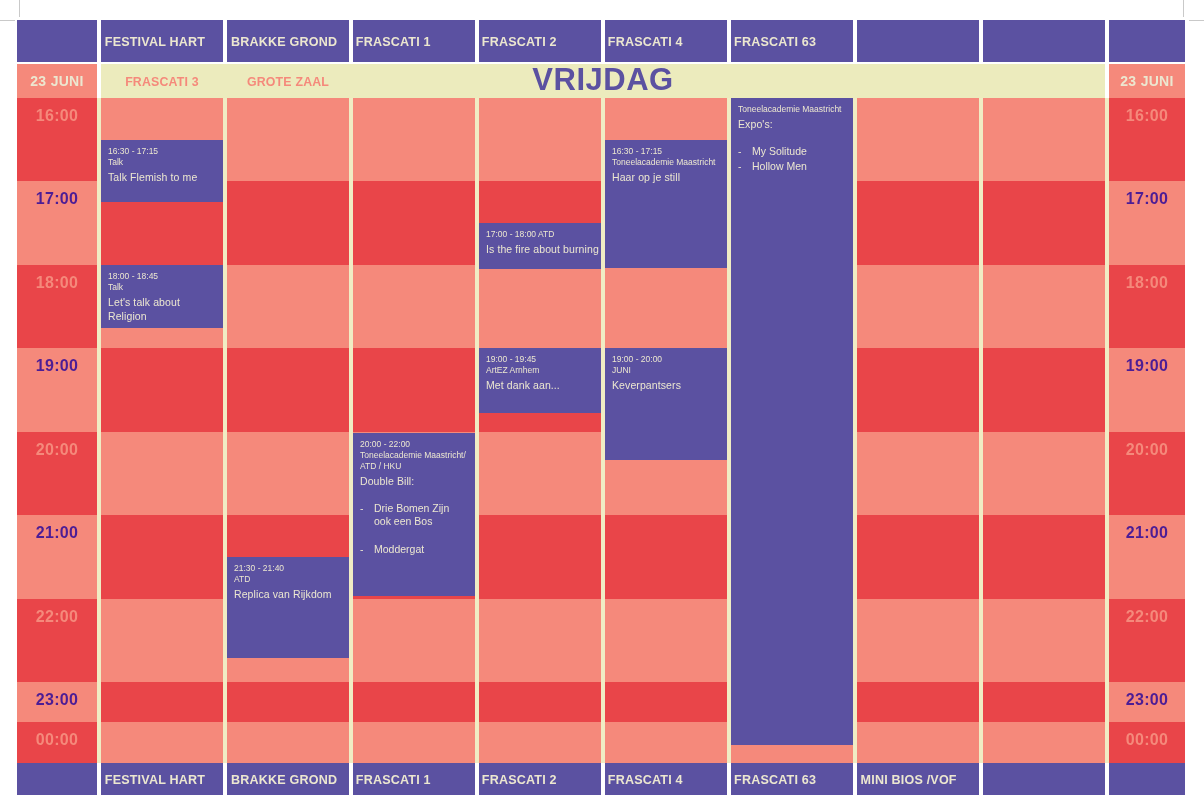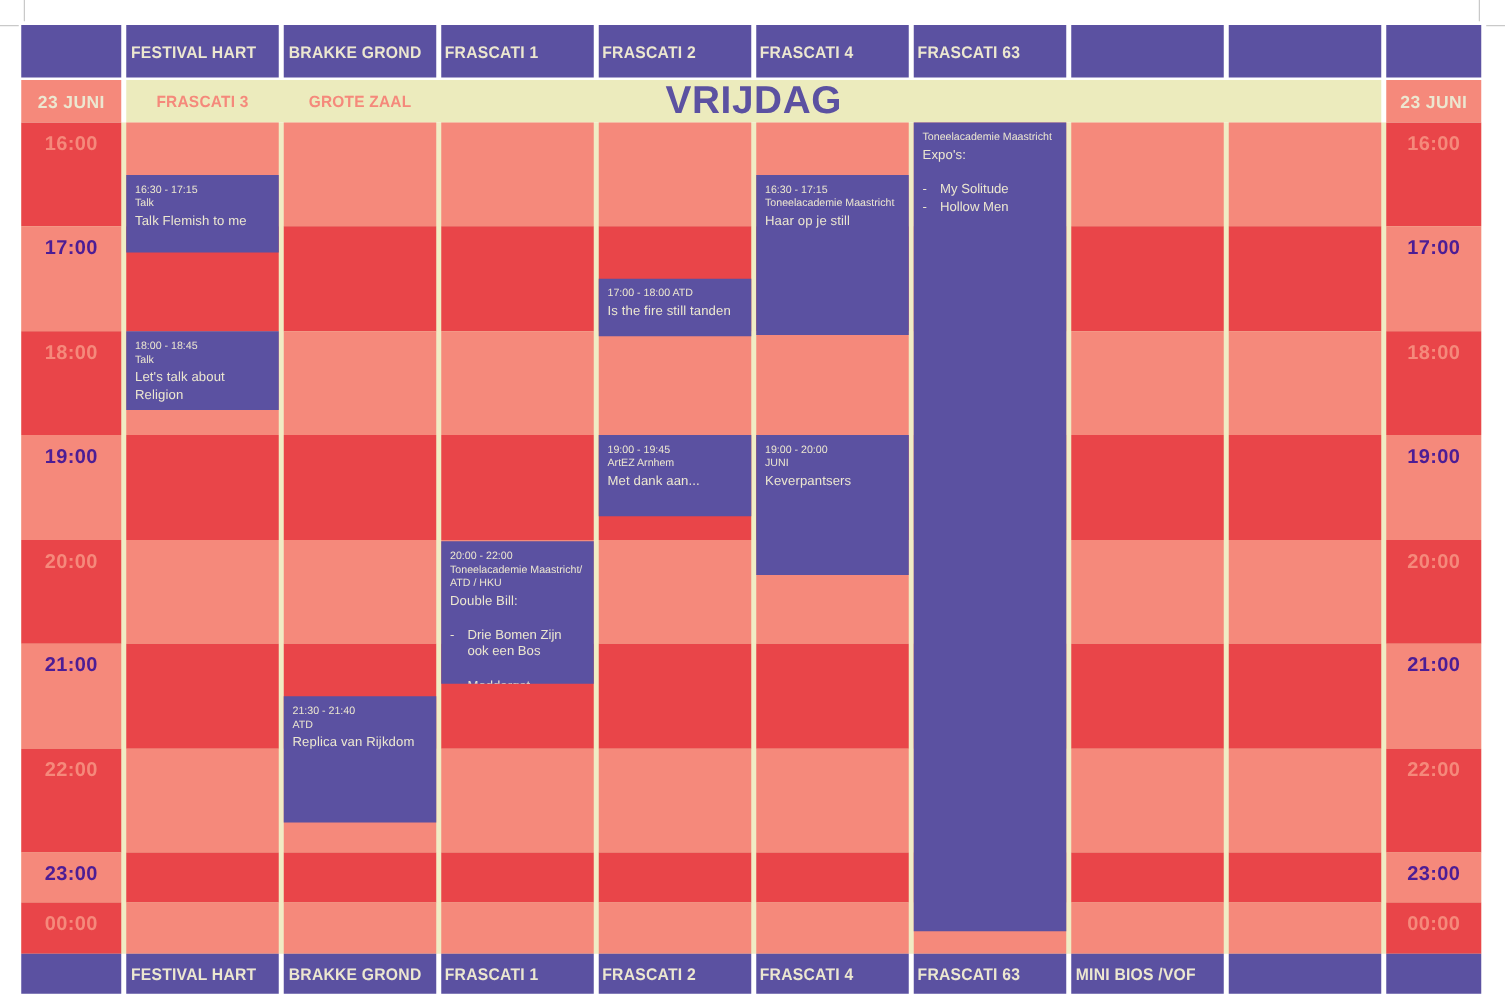--- a/index.html
+++ b/index.html
@@ -182,21 +182,21 @@
         <div class="col" style="width: 122px;">
           <div class="stripe s-salmon" style="height: 83px;"></div>
           <div class="stripe s-red" style="height: 84px;"></div>
           <div class="stripe s-salmon" style="height: 83px;"></div>
           <div class="stripe s-red" style="height: 84px;"></div>
           <div class="stripe s-salmon" style="height: 83px;"></div>
           <div class="stripe s-red" style="height: 84px;"></div>
           <div class="stripe s-salmon" style="height: 83px;"></div>
           <div class="stripe s-red" style="height: 40px;"></div>
           <div class="stripe s-salmon" style="height: 41px;"></div>
-          <div class="event" style="top: 335px; height: 114px;">
+          <div class="event" style="top: 335px; height: 163px;">
             <div class="ev-meta">
               <div>20:00 - 22:00</div>
               <div>Toneelacademie Maastricht/</div>
               <div>ATD / HKU</div>
             </div>
             <div class="ev-title">
               <div>Double Bill:</div>
             </div>
             <div class="ev-list spaced">
               <div class="ev-li">
@@ -223,21 +223,21 @@
           <div class="stripe s-salmon" style="height: 83px;"></div>
           <div class="stripe s-red" style="height: 84px;"></div>
           <div class="stripe s-salmon" style="height: 83px;"></div>
           <div class="stripe s-red" style="height: 40px;"></div>
           <div class="stripe s-salmon" style="height: 41px;"></div>
           <div class="event" style="top: 125px; height: 46px;">
             <div class="ev-meta">
               <div>17:00 - 18:00 ATD</div>
             </div>
             <div class="ev-title">
-              <div>Is the fire still tanden</div>
+              <div>Is the fire about burning</div>
             </div>
           </div>
           <div class="event" style="top: 250px; height: 65px;">
             <div class="ev-meta">
               <div>19:00 - 19:45</div>
               <div>ArtEZ Arnhem</div>
             </div>
             <div class="ev-title">
               <div>Met dank aan...</div>
             </div>

